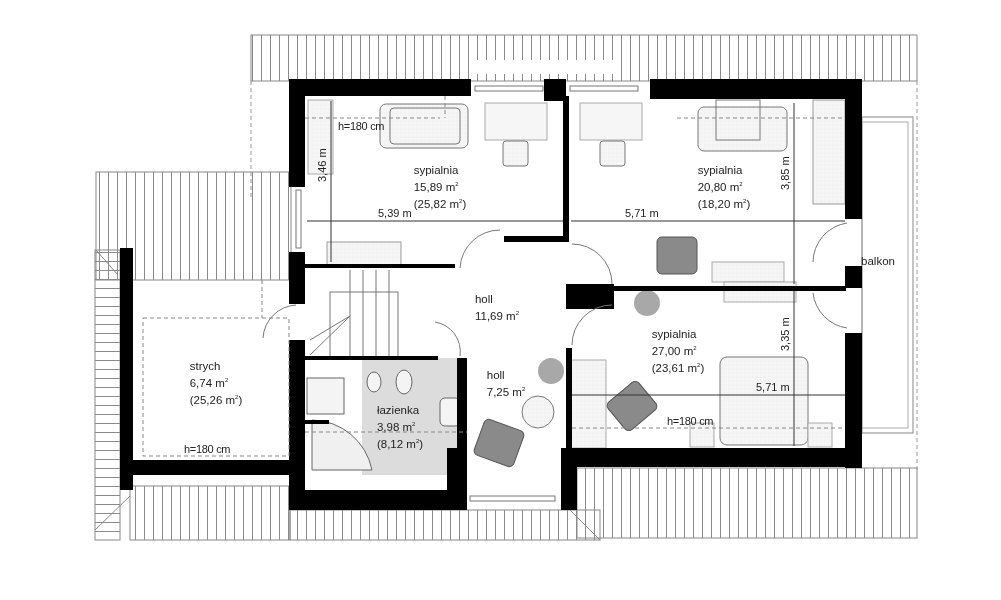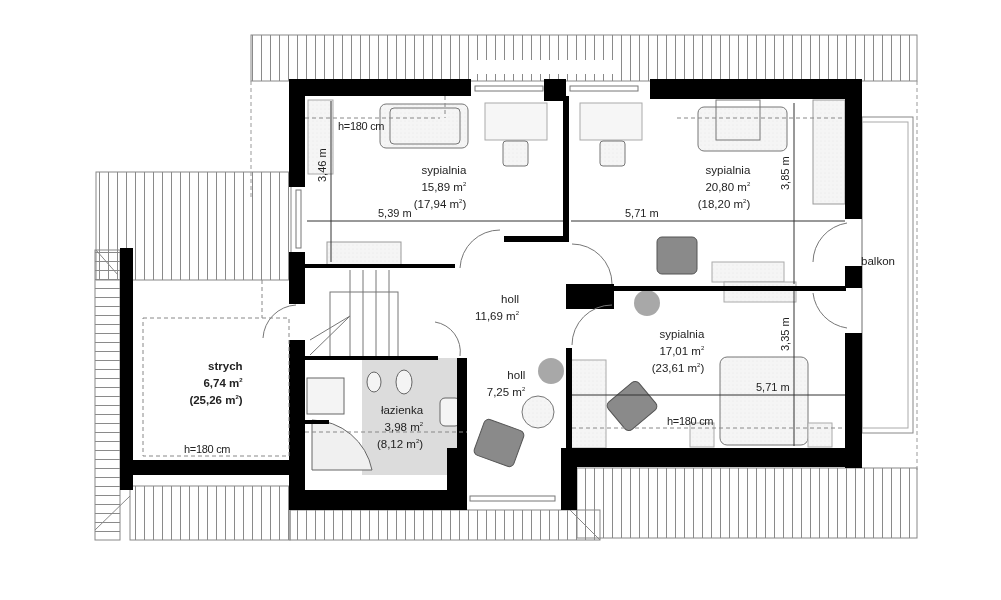--- a/index.html
+++ b/index.html
@@ -1,19 +1,19 @@
 <!DOCTYPE html>
 <html><head>
 <meta charset="utf-8">
 <style>
   html, body { margin: 0; padding: 0; background: #ffffff; }
   body { width: 1001px; height: 600px; position: relative; overflow: hidden;
          font-family: "Liberation Sans", sans-serif; color: #222; }
   #plan { position: absolute; left: 0; top: 0; width: 1001px; height: 600px; }
-  .lbl { position: absolute; text-align: right; font-size: 11.5px; line-height: 14px;
+  .lbl { position: absolute; text-align: left; font-size: 11.5px; line-height: 14px;
          color: #222; white-space: nowrap; transform: translateX(-50%); }
   .lbl .ar { display: block; }
   .lbl sup { font-size: 6px; vertical-align: 5px; }
   .dim { position: absolute; font-size: 11px; color: #222; white-space: nowrap; }
   .dim.v { transform: rotate(-90deg); transform-origin: left top; }
   .note { position: absolute; font-size: 11px; color: #222; white-space: nowrap; letter-spacing: -0.3px; }
 </style>
 </head>
 <body>
 
@@ -167,46 +167,46 @@
     <line x1="331" y1="101" x2="331" y2="262"></line>
     <line x1="794" y1="103" x2="794" y2="284"></line>
     <line x1="794" y1="291" x2="794" y2="446"></line>
     <line x1="572" y1="395" x2="845" y2="395"></line>
   </g>
 </svg>
 
 <div class="lbl" style="left:440px;top:163px;">
   <span class="ar">sypialnia</span>
   <span class="ar"><span>15,89 m</span><sup>2</sup></span>
-  <span class="ar"><span>(17,94 m</span><sup>2</sup>)</span>
+  <span class="ar"><span>(25,82 m</span><sup>2</sup>)</span>
 </div>
 <div class="lbl" style="left:724px;top:163px;">
   <span class="ar">sypialnia</span>
   <span class="ar"><span>20,80 m</span><sup>2</sup></span>
   <span class="ar"><span>(18,20 m</span><sup>2</sup>)</span>
 </div>
 <div class="lbl" style="left:678px;top:327px;">
   <span class="ar">sypialnia</span>
-  <span class="ar"><span>17,01 m</span><sup>2</sup></span>
+  <span class="ar"><span>27,00 m</span><sup>2</sup></span>
   <span class="ar"><span>(23,61 m</span><sup>2</sup>)</span>
 </div>
 <div class="lbl" style="left:497px;top:292px;">
   <span class="ar">holl</span>
   <span class="ar"><span>11,69 m</span><sup>2</sup></span>
 </div>
 <div class="lbl" style="left:506px;top:368px;">
   <span class="ar">holl</span>
   <span class="ar"><span>7,25 m</span><sup>2</sup></span>
 </div>
 <div class="lbl" style="left:400px;top:403px;">
   <span class="ar">łazienka</span>
   <span class="ar"><span>3,98 m</span><sup>2</sup></span>
   <span class="ar"><span>(8,12 m</span><sup>2</sup>)</span>
 </div>
-<div class="lbl" style="left:216px;top:359px;font-weight:bold;">
+<div class="lbl" style="left:216px;top:359px;">
   <span class="ar">strych</span>
   <span class="ar"><span>6,74 m</span><sup>2</sup></span>
   <span class="ar"><span>(25,26 m</span><sup>2</sup>)</span>
 </div>
 <div class="lbl" style="left:878px;top:254px;">
   <span class="ar">balkon</span>
 </div>
 
 <div class="dim" style="left:378px;top:207px;">5,39 m</div>
 <div class="dim" style="left:625px;top:207px;">5,71 m</div>

